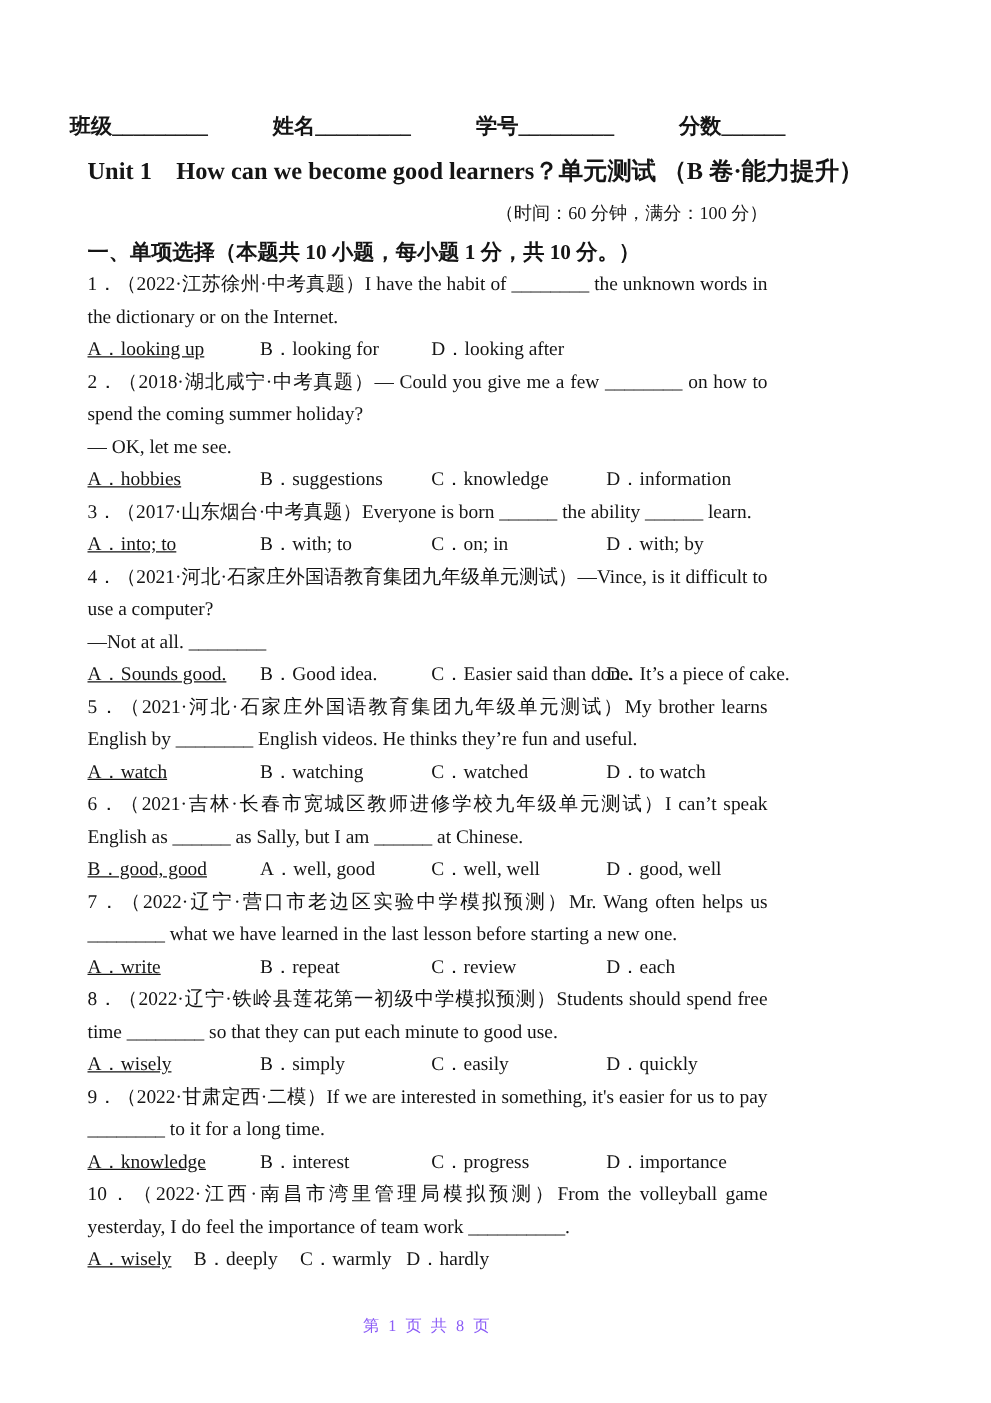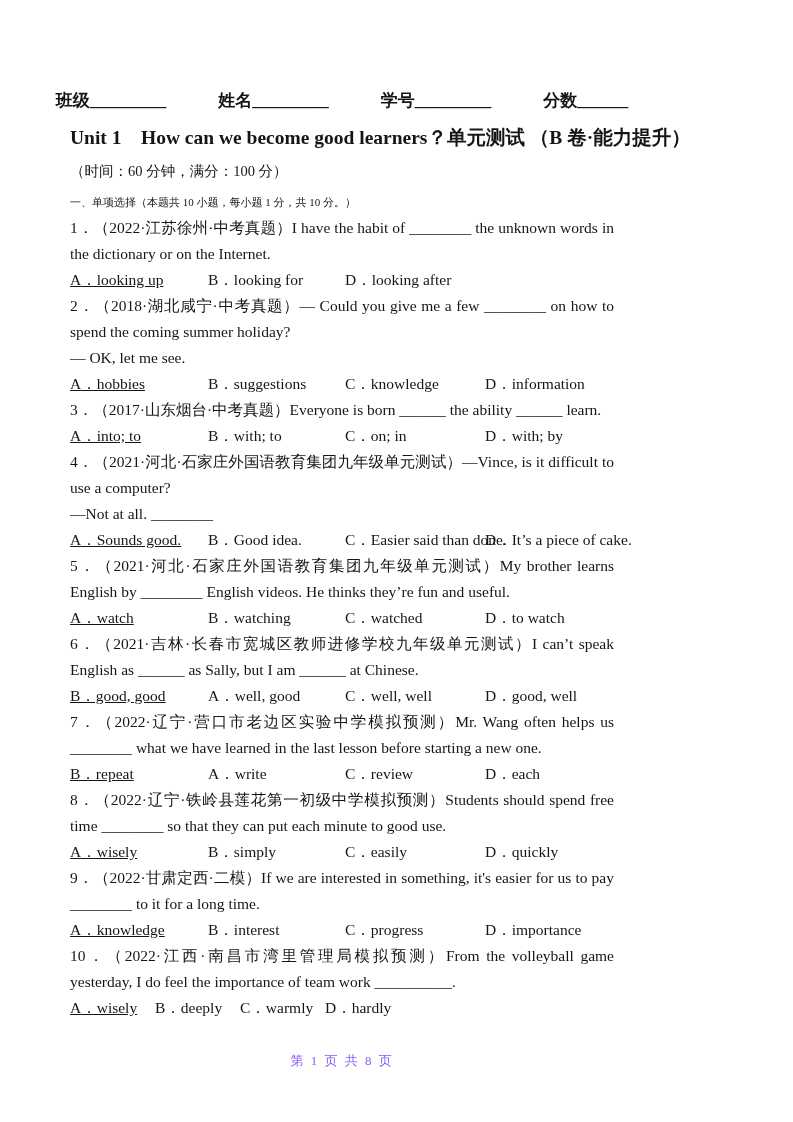--- a/index.html
+++ b/index.html
@@ -26,28 +26,28 @@
   .doc-title {
     margin-top: 13px;
     text-align: center;
     font-weight: bold;
     font-size: 19.5px;
     line-height: 26px;
     white-space: nowrap;
   }
   .doc-meta {
     margin-top: 10px;
-    text-align: left;
+    text-align: right;
     font-size: 14.5px;
     line-height: 20px;
   }
   .section-heading {
     margin-top: 8px;
-    font-weight: normal;
-    font-size: 11px;
+    font-weight: bold;
+    font-size: 17px;
     line-height: 26px;
   }
   .question-text {
     margin: 0;
     font-size: 15.5px;
     line-height: 26px;
     text-align: justify;
   }
   .opts {
     display: flex;
@@ -147,22 +147,22 @@
         <span class="opt">B．good, good</span>
         <span class="opt">A．well, good</span>
         <span class="opt">C．well, well</span>
         <span class="opt">D．good, well</span>
       </div>
     </div>
 
     <div>
       <p class="question-text">7．（2022·辽宁·营口市老边区实验中学模拟预测）Mr. Wang often helps us ________ what we have learned in the last lesson before starting a new one.</p>
       <div class="opts">
+        <span class="opt">A．write</span>
         <span class="opt">B．repeat</span>
-        <span class="opt">A．write</span>
         <span class="opt">C．review</span>
         <span class="opt">D．each</span>
       </div>
     </div>
 
     <div>
       <p class="question-text">8．（2022·辽宁·铁岭县莲花第一初级中学模拟预测）Students should spend free time ________ so that they can put each minute to good use.</p>
       <div class="opts">
         <span class="opt">A．wisely</span>
         <span class="opt">B．simply</span>

